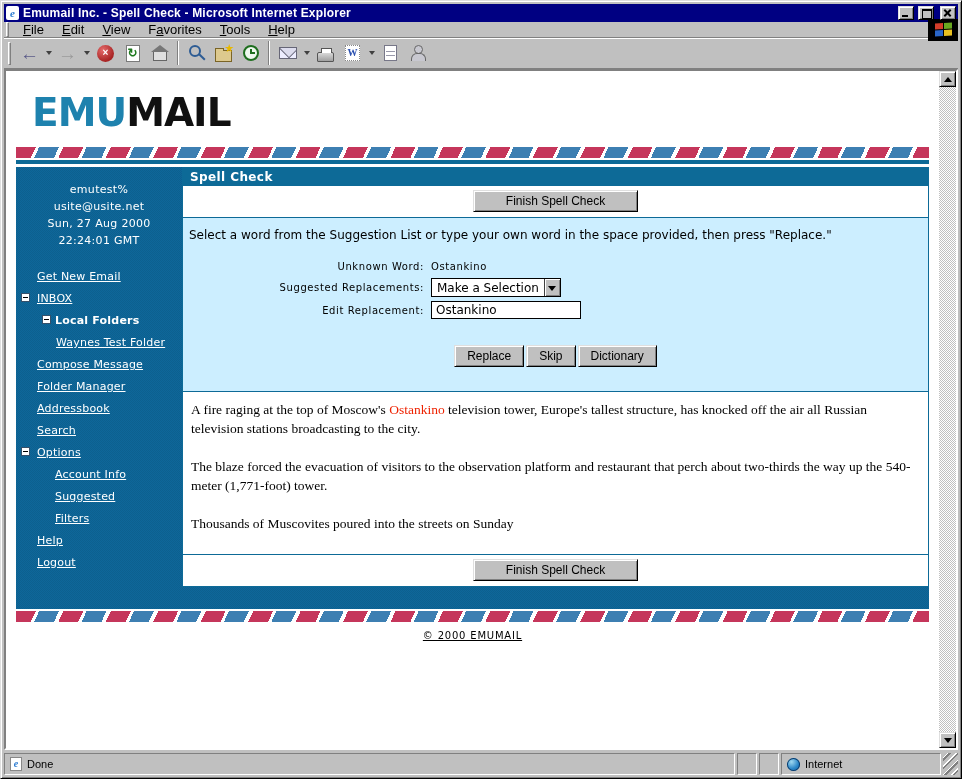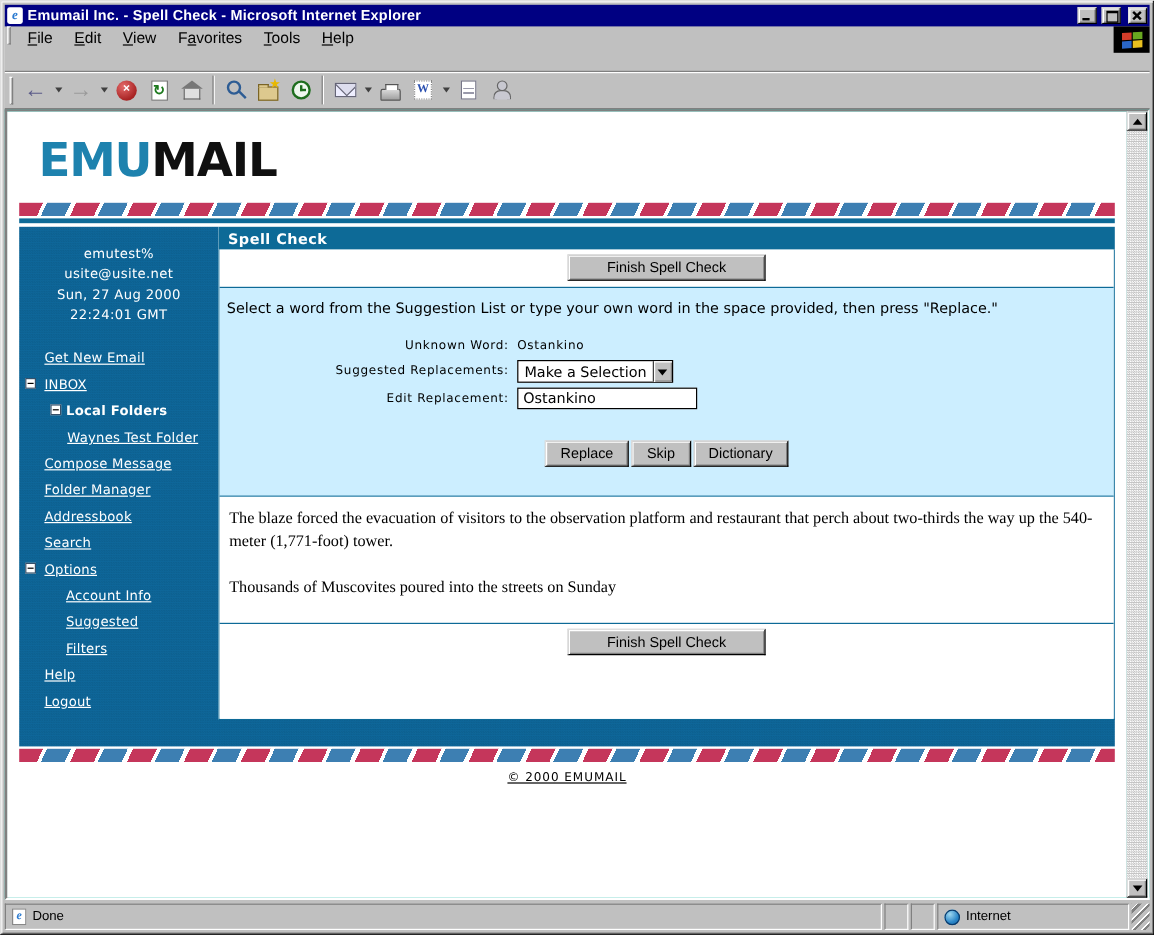--- a/index.html
+++ b/index.html
@@ -23,21 +23,21 @@
     border: 1px solid; border-color: #dfdfdf #000 #000 #dfdfdf;
     box-shadow: inset 1px 1px 0 #fff, inset -1px -1px 0 #808080; }
   .wbtn.min::after { content:""; position:absolute; left:3px; bottom:2px; width:6px; height:2px; background:#000; }
   .wbtn.max::after { content:""; position:absolute; left:3px; top:2px; width:8px; height:7px; border:1px solid #000; border-top-width:2px; }
   .wbtn.close { margin-left: 2px; }
   .wbtn.close::before, .wbtn.close::after { content:""; position:absolute; left:2px; top:5px; width:9px; height:2px; background:#000; }
   .wbtn.close::before { transform: rotate(45deg); }
   .wbtn.close::after  { transform: rotate(-45deg); }
 
   
-  .menubar { height: 38px; display: flex; align-items: flex-start; flex: 0 0 auto;
+  .menubar { height: 16px; display: flex; align-items: center; flex: 0 0 auto;
     border-bottom: 1px solid #808080; box-shadow: 0 1px 0 #fff; }
   .mgrip { width: 3px; height: 15px; margin: 0 5px 0 2px;
     border: 1px solid; border-color: #fff #808080 #808080 #fff; }
   .menu-item { font-size: 13px; padding: 2px 9px; color: #000; cursor: default; }
   .menu-item .key { text-decoration: underline; }
   .menubar .mspace { flex: 1; }
   .winlogo { width: 30px; height: 22px; background: #000; display: grid; place-items: center; }
   .flag { display: grid; grid-template-columns: 8px 8px; grid-template-rows: 6px 6px; gap: 1px; transform: skewY(-4deg); }
   .flag .f1 { background: #d43d2a; } .flag .f2 { background: #68a820; }
   .flag .f3 { background: #2a66c8; } .flag .f4 { background: #e8c020; }
@@ -79,21 +79,21 @@
   .i-discuss { width: 13px; height: 16px; background: #fff; border: 1px solid #778;
     background-image: repeating-linear-gradient(transparent 0 3px, #99a 3px 4px);
     background-size: 9px 10px; background-position: 1px 2px; background-repeat: no-repeat; }
   .i-person { position: relative; width: 16px; height: 16px; }
   .i-person::before { content:""; position:absolute; top:0; left:4px; width:7px; height:7px; border-radius:50%; background:#c8c8d0; border:1px solid #666; }
   .i-person::after  { content:""; position:absolute; bottom:0; left:1px; width:13px; height:7px; border-radius:6px 6px 0 0; background:#c8c8d0; border:1px solid #666; border-bottom:none; }
 
   
   .viewport { flex: 1; display: flex; min-height: 0;
     border: 2px solid; border-color: #808080 #fff #fff #808080;
-    box-shadow: inset 1px 1px 0 #404040; background: #14b8a6; }
+    box-shadow: inset 1px 1px 0 #404040; background: #d946ef; }
   .pagearea { flex: 1; overflow: hidden; background: #fff; font-family: "DejaVu Sans", sans-serif; }
 
   .vscroll { width: 17px; background: #c0c0c0; display: flex; flex-direction: column; flex: 0 0 auto; }
   .scroll-btn { height: 16px; background: #c0c0c0; display: grid; place-items: center;
     border: 1px solid; border-color: #dfdfdf #000 #000 #dfdfdf;
     box-shadow: inset 1px 1px 0 #fff, inset -1px -1px 0 #808080; }
   .tri-up { width:0; height:0; border:4px solid transparent; border-bottom:5px solid #000; margin-top:-4px; }
   .tri-down { width:0; height:0; border:4px solid transparent; border-top:5px solid #000; margin-bottom:-4px; }
   .scroll-track { flex: 1;
     background-image: conic-gradient(#fff 0 25%, #c0c0c0 0 50%, #fff 0 75%, #c0c0c0 0);
@@ -335,20 +335,21 @@
               <div class="frow">
                 <span class="flabel">Edit Replacement:</span>
                 <input class="tinput" type="text" value="Ostankino" style="">
               </div>
               <div class="action-row">
                 <button class="btn95">Replace</button><button class="btn95">Skip</button><button class="btn95">Dictionary</button>
               </div>
             </div>
 
             <div class="text-area">
+              <p><span>A fire raging at the top of Moscow's </span><span class="hl">Ostankino</span><span> television tower, Europe's tallest structure, has knocked off the air all Russian television stations broadcasting to the city.</span></p>
               <p>The blaze forced the evacuation of visitors to the observation platform and restaurant that perch about two-thirds the way up the 540-meter (1,771-foot) tower.</p>
               <p>Thousands of Muscovites poured into the streets on Sunday</p>
             </div>
 
             <div class="btn-row last">
               <button class="btn95 finish">Finish Spell Check</button>
             </div>
 
           </div>
         </div>

